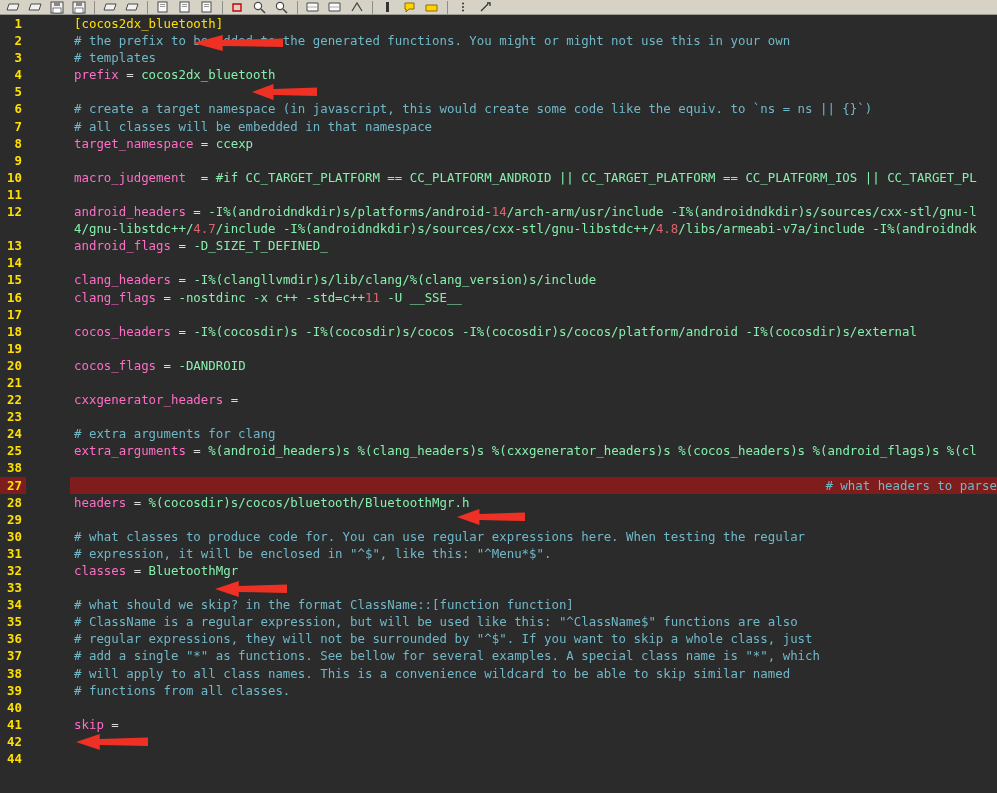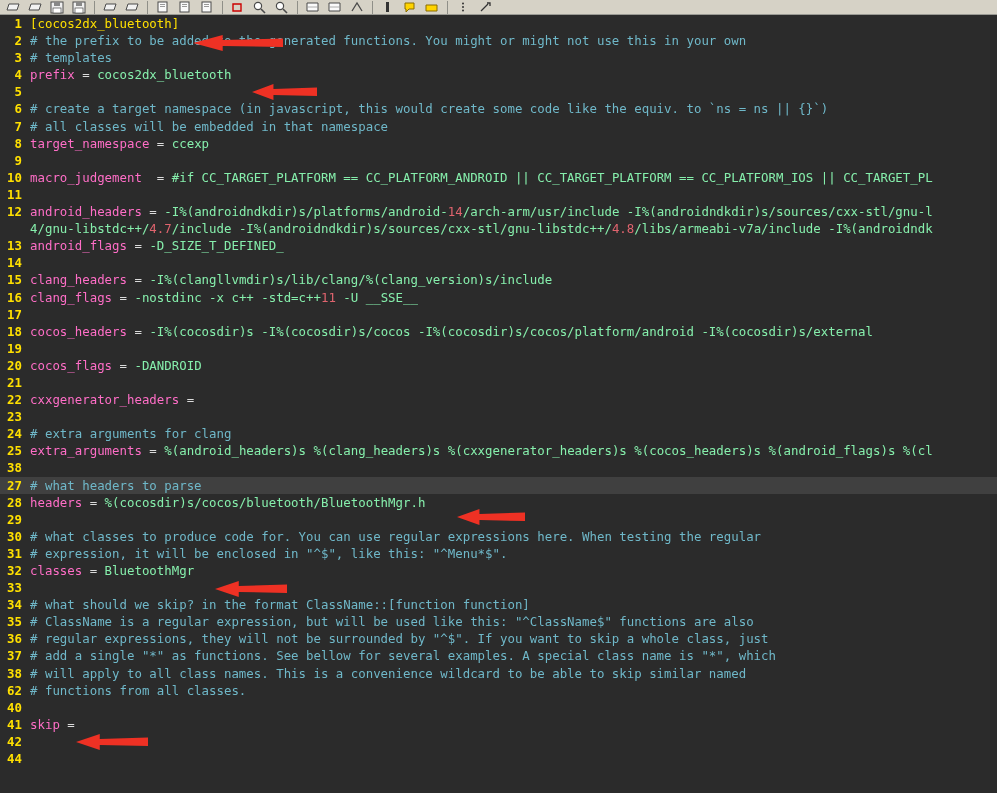--- a/index.html
+++ b/index.html
@@ -52,39 +52,40 @@
     overflow: hidden;
   }
   .code-line {
     display: flex;
     height: 17.1px;
     line-height: 17.1px;
     font-size: 12.4px;
     white-space: pre;
   }
   .code-line.highlight .ln,
-  .code-line.highlight .lt { background: #404040; }
-  .code-line.highlight .lt { width: 997px; }
+  .code-line.highlight .lt { background: #7f1d1d; }
+  .code-line.highlight .lt { width: 997px; text-align: right; }
   .ln {
     width: 26px;
     min-width: 26px;
     text-align: right;
     color: #ffe000;
     background: #2b2b2b;
     padding-right: 4px;
     box-sizing: border-box;
     font-size: 12.4px;
     font-weight: bold;
     user-select: none;
   }
   .lt {
     padding-left: 4px;
     color: #e8e8e8;
     flex: 1 1 auto;
     overflow: hidden;
+    margin-left: 44px;
   }
   
   .t-com  { color: #6fb8c9; }          
   .t-key  { color: #ff6ec7; }          
   .t-op   { color: #dcdcdc; }          
   .t-sec  { color: #ffe000; }          
   .t-num  { color: #e0646e; }          
   .t-val  { color: #86efac; }          
 
   
@@ -257,21 +258,21 @@
       <div class="code-line"><span class="ln">29</span><span class="lt"></span></div>
       <div class="code-line"><span class="ln">30</span><span class="lt"><span class="t-com"># what classes to produce code for. You can use regular expressions here. When testing the regular</span></span></div>
       <div class="code-line"><span class="ln">31</span><span class="lt"><span class="t-com"># expression, it will be enclosed in "^$", like this: "^Menu*$".</span></span></div>
       <div class="code-line"><span class="ln">32</span><span class="lt"><span class="t-key">classes</span><span class="t-op"> = </span><span class="t-val">BluetoothMgr</span></span></div>
       <div class="code-line"><span class="ln">33</span><span class="lt"></span></div>
       <div class="code-line"><span class="ln">34</span><span class="lt"><span class="t-com"># what should we skip? in the format ClassName::[function function]</span></span></div>
       <div class="code-line"><span class="ln">35</span><span class="lt"><span class="t-com"># ClassName is a regular expression, but will be used like this: "^ClassName$" functions are also</span></span></div>
       <div class="code-line"><span class="ln">36</span><span class="lt"><span class="t-com"># regular expressions, they will not be surrounded by "^$". If you want to skip a whole class, just</span></span></div>
       <div class="code-line"><span class="ln">37</span><span class="lt"><span class="t-com"># add a single "*" as functions. See bellow for several examples. A special class name is "*", which</span></span></div>
       <div class="code-line"><span class="ln">38</span><span class="lt"><span class="t-com"># will apply to all class names. This is a convenience wildcard to be able to skip similar named</span></span></div>
-      <div class="code-line"><span class="ln">62</span><span class="lt"><span class="t-com"># functions from all classes.</span></span></div>
+      <div class="code-line"><span class="ln">39</span><span class="lt"><span class="t-com"># functions from all classes.</span></span></div>
       <div class="code-line"><span class="ln">40</span><span class="lt"></span></div>
       <div class="code-line"><span class="ln">41</span><span class="lt"><span class="t-key">skip</span><span class="t-op"> =</span></span></div>
       <div class="code-line"><span class="ln">42</span><span class="lt"></span></div>
       <div class="code-line"><span class="ln">44</span><span class="lt"></span></div>
     </div>
   <div id="arrow-layer">
       <svg class="arrow" width="90" height="22" viewBox="0 0 90 22" style="left: 193px; top: 17px;">
         <path d="M0 11 L29.700000000000003 3 L29.700000000000003 8 L90 6.5 L90 15 L29.700000000000003 14 L29.700000000000003 19 Z" fill="#ee3124"></path>
       </svg>
       <svg class="arrow" width="65" height="22" viewBox="0 0 65 22" style="left: 252px; top: 66px;">

